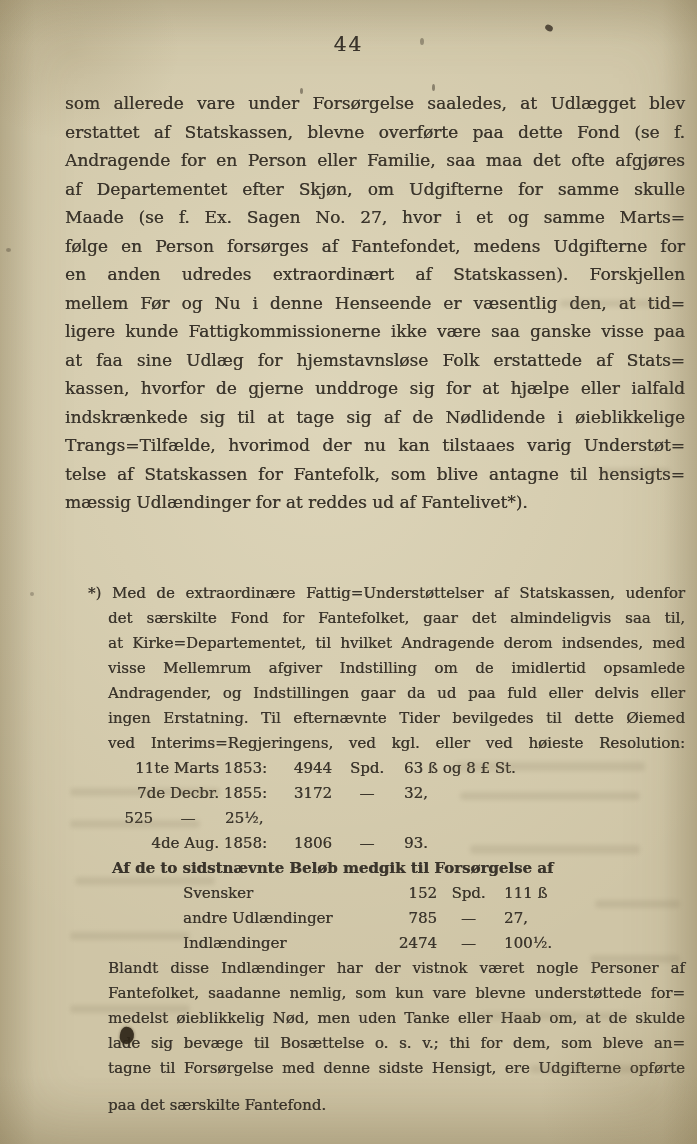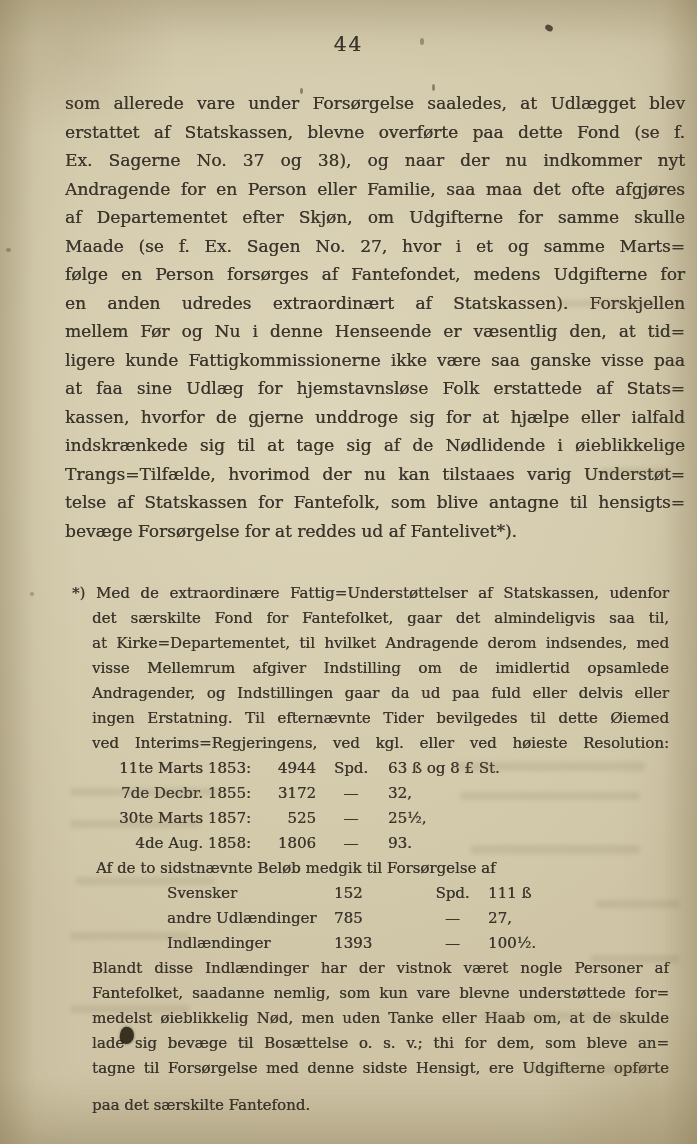--- a/index.html
+++ b/index.html
@@ -24,35 +24,35 @@
     text-align:center; font-size:20px; letter-spacing:2px;
   }
   .body-text { position:absolute; top:89px; left:65px; width:620px; }
   .bl {
     height:28.5px; line-height:28.5px; font-size:17px;
     text-align:justify; text-align-last:justify;
     white-space:nowrap; overflow:visible;
   }
   .bl, .fl { white-space:normal; }
   .bl.last { text-align-last:left; }
-  .footnote { position:absolute; top:581px; left:72px; width:597px; }
+  .footnote { position:absolute; top:581px; left:88px; width:597px; }
   .fl {
     height:25px; line-height:25px; font-size:15px;
     text-align:justify; text-align-last:justify;
   }
   .fl.ind { padding-left:20px; }
-  .fl.intro-line { text-align-last:left; padding-left:24px; }
+  .fl.intro-line { text-align-last:left; padding-left:24px;font-weight:bold; }
   .fl.last { text-align-last:left;margin-top:12px; }
   .grant-row, .alloc-row { display:flex; height:25px; line-height:25px; font-size:15px; }
   .g-date { width:179px; text-align:right; }
   .g-amt  { width:65px;  text-align:right; }
   .g-unit { width:70px;  text-align:center; }
   .g-sk   { flex:1; text-align:left; padding-left:2px; }
   .a-label{ width:262px; padding-left:95px; box-sizing:border-box; text-align:left; }
-  .a-amt  { width:87px;  }
+  .a-amt  { width:87px;  text-align:right; }
   .a-unit { width:63px;  text-align:center; }
   .a-sk   { flex:1; text-align:left; padding-left:4px; }
   .ghost {
     position:absolute; background:#7e7256; opacity:0.16;
     filter:blur(2px); border-radius:4px; pointer-events:none;
   }
   .speck { position:absolute; background:#3f372b; border-radius:50%; }
   .blot {
     position:absolute; left:120px; top:1027px; width:14px; height:17px;
     background:#2e2517; opacity:0.92;
@@ -67,34 +67,33 @@
 </head>
 <body>
 
 <div class="page">
 
   <div class="pageno">44</div>
 
   <div class="body-text">
     <div class="bl">som allerede vare under Forsørgelse saaledes, at Udlægget blev</div>
     <div class="bl">erstattet af Statskassen, blevne overførte paa dette Fond (se f.</div>
-    <div class="bl">Ex. Sagerne No. 37 og 38), og naar der nu indkommer nyt</div>
     <div class="bl">Andragende for en Person eller Familie, saa maa det ofte afgjøres</div>
     <div class="bl">af Departementet efter Skjøn, om Udgifterne for samme skulle</div>
     <div class="bl">Maade (se f. Ex. Sagen No. 27, hvor i et og samme Marts=</div>
     <div class="bl">følge en Person forsørges af Fantefondet, medens Udgifterne for</div>
     <div class="bl">en anden udredes extraordinært af Statskassen).  Forskjellen</div>
     <div class="bl">mellem Før og Nu i denne Henseende er væsentlig den, at tid=</div>
     <div class="bl">ligere kunde Fattigkommissionerne ikke være saa ganske visse paa</div>
     <div class="bl">at faa sine Udlæg for hjemstavnsløse Folk erstattede af Stats=</div>
     <div class="bl">kassen, hvorfor de gjerne unddroge sig for at hjælpe eller ialfald</div>
     <div class="bl">indskrænkede sig til at tage sig af de Nødlidende i øieblikkelige</div>
     <div class="bl">Trangs=Tilfælde, hvorimod der nu kan tilstaaes varig Understøt=</div>
     <div class="bl">telse af Statskassen for Fantefolk, som blive antagne til hensigts=</div>
-    <div class="bl last">bevæge Forsørgelse for at reddes ud af Fantelivet*).</div>
+    <div class="bl last">mæssig Udlændinger for at reddes ud af Fantelivet*).</div>
   </div>
 
   <div class="footnote">
     <div class="fl">*) Med de extraordinære Fattig=Understøttelser af Statskassen, udenfor</div>
     <div class="fl ind">det særskilte Fond for Fantefolket, gaar det almindeligvis saa til,</div>
     <div class="fl ind">at Kirke=Departementet, til hvilket Andragende derom indsendes, med</div>
     <div class="fl ind">visse Mellemrum afgiver Indstilling om de imidlertid opsamlede</div>
     <div class="fl ind">Andragender, og Indstillingen gaar da ud paa fuld eller delvis eller</div>
     <div class="fl ind">ingen Erstatning.  Til efternævnte Tider bevilgedes til dette Øiemed</div>
     <div class="fl ind">ved Interims=Regjeringens, ved kgl. eller ved høieste Resolution:</div>
@@ -105,21 +104,20 @@
       <span class="g-unit">Spd.</span>
       <span class="g-sk">63 ß og 8 £ St.</span>
     </div>
     <div class="grant-row">
       <span class="g-date">7de Decbr. 1855:</span>
       <span class="g-amt">3172</span>
       <span class="g-unit">—</span>
       <span class="g-sk">32,</span>
     </div>
     <div class="grant-row">
-      <span class="g-date">30te Marts 1857:</span>
       <span class="g-amt">525</span>
       <span class="g-unit">—</span>
       <span class="g-sk">25½,</span>
     </div>
     <div class="grant-row">
       <span class="g-date">4de Aug.  1858:</span>
       <span class="g-amt">1806</span>
       <span class="g-unit">—</span>
       <span class="g-sk">93.</span>
     </div>
@@ -133,21 +131,21 @@
       <span class="a-sk">111 ß</span>
     </div>
     <div class="alloc-row">
       <span class="a-label">andre Udlændinger</span>
       <span class="a-amt">785</span>
       <span class="a-unit">—</span>
       <span class="a-sk">27,</span>
     </div>
     <div class="alloc-row">
       <span class="a-label">Indlændinger</span>
-      <span class="a-amt">1393</span>
+      <span class="a-amt">2474</span>
       <span class="a-unit">—</span>
       <span class="a-sk">100½.</span>
     </div>
 
     <div class="fl ind">Blandt disse Indlændinger har der vistnok været nogle Personer af</div>
     <div class="fl ind">Fantefolket, saadanne nemlig, som kun vare blevne understøttede for=</div>
     <div class="fl ind">medelst øieblikkelig Nød, men uden Tanke eller Haab om, at de skulde</div>
     <div class="fl ind">lade sig bevæge til Bosættelse o. s. v.; thi for dem, som bleve an=</div>
     <div class="fl ind">tagne til Forsørgelse med denne sidste Hensigt, ere Udgifterne opførte</div>
     <div class="fl ind last">paa det særskilte Fantefond.</div>

